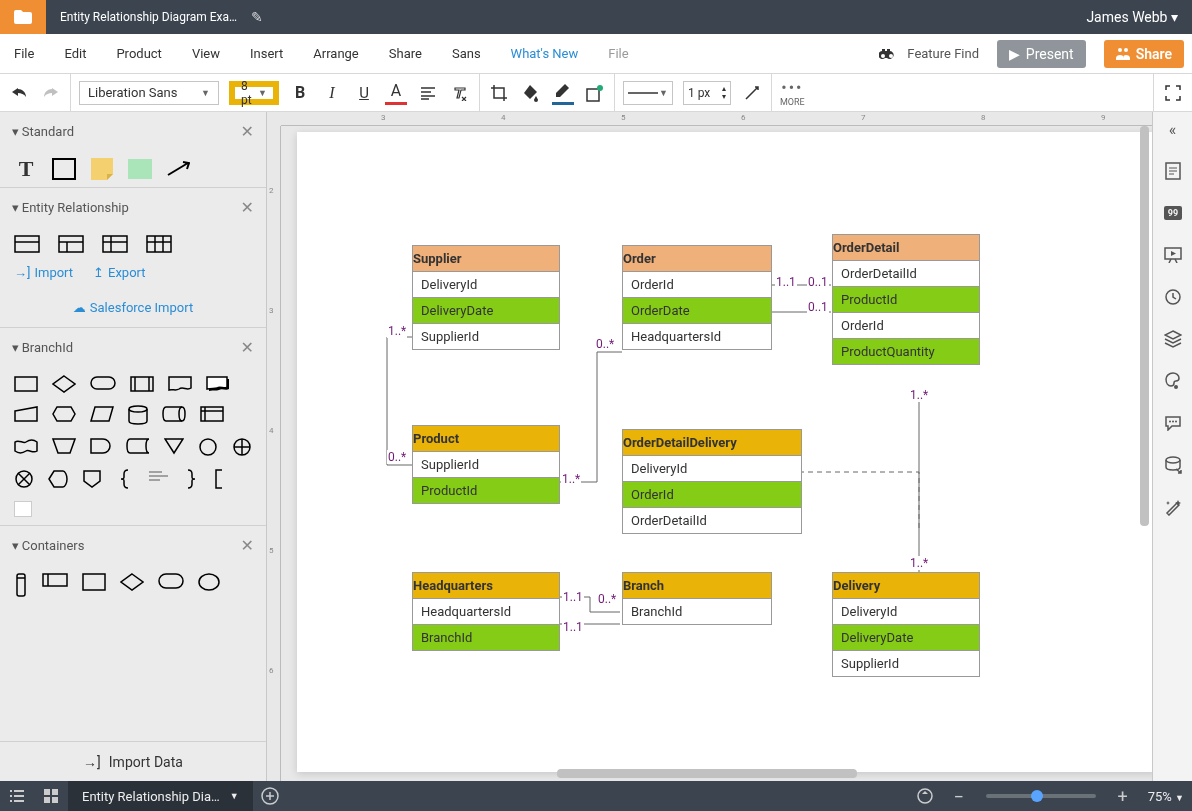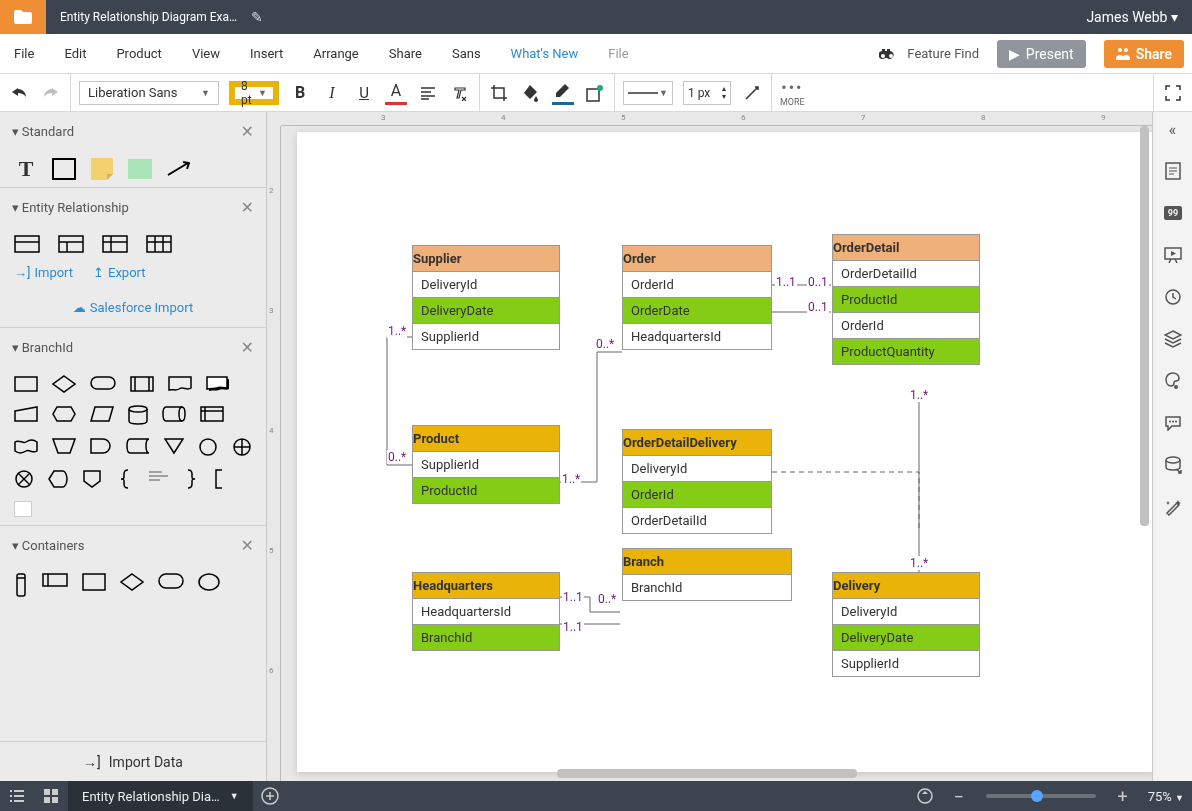--- a/index.html
+++ b/index.html
@@ -445,32 +445,32 @@
         <div class="entity-row">OrderDetailId</div>
         <div class="entity-row alt">ProductId</div>
         <div class="entity-row">OrderId</div>
         <div class="entity-row alt">ProductQuantity</div>
       </div>
       <div class="entity" style="left:115px;top:293px;width:148px">
         <div class="entity-title t-peach">Product</div>
         <div class="entity-row">SupplierId</div>
         <div class="entity-row alt">ProductId</div>
       </div>
-      <div class="entity" style="left:325px;top:297px;width:150px">
+      <div class="entity" style="left:325px;top:297px;width:180px">
         <div class="entity-title t-peach">OrderDetailDelivery</div>
         <div class="entity-row">DeliveryId</div>
         <div class="entity-row alt">OrderId</div>
         <div class="entity-row">OrderDetailId</div>
       </div>
       <div class="entity" style="left:115px;top:440px;width:148px">
         <div class="entity-title t-peach">Headquarters</div>
         <div class="entity-row">HeadquartersId</div>
         <div class="entity-row alt">BranchId</div>
       </div>
-      <div class="entity" style="left:325px;top:416px;width:170px">
+      <div class="entity" style="left:325px;top:440px;width:150px">
         <div class="entity-title t-peach">Branch</div>
         <div class="entity-row">BranchId</div>
       </div>
       <div class="entity" style="left:535px;top:440px;width:148px">
         <div class="entity-title t-peach">Delivery</div>
         <div class="entity-row">DeliveryId</div>
         <div class="entity-row alt">DeliveryDate</div>
         <div class="entity-row">SupplierId</div>
       </div>
 

